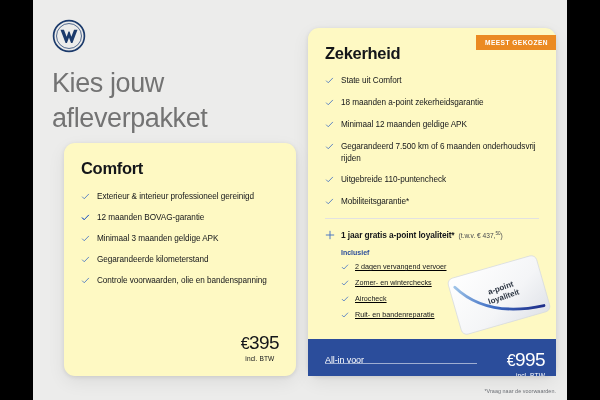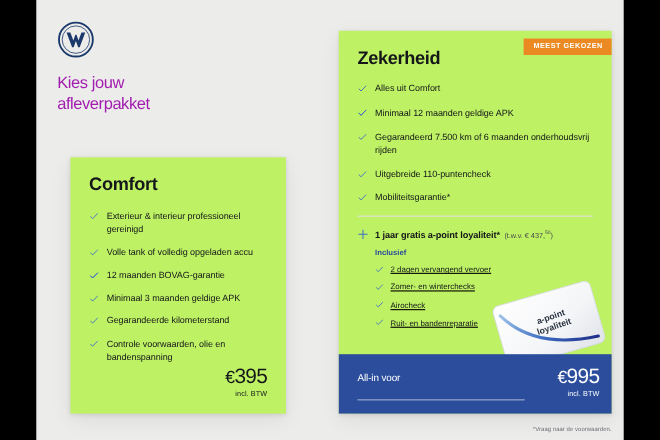--- a/index.html
+++ b/index.html
@@ -29,36 +29,37 @@
     position: absolute;
     left: 19px; top: 0; width: 250px; height: 400px;
   }
   .vw-logo {
     position: absolute; left: 0px; top: 19px;
     width: 34px; height: 34px;
   }
   .headline {
     position: absolute; left: 0px; top: 66px;
     width: 240px;
-    font-size: 15px;
+    font-size: 27px;
     line-height: 1.28;
     font-weight: 400;
     letter-spacing: -0.4px;
-    color: #a21caf;
+    color: #737373;
   }
   .headline span { display: block; }
 
   
   .card {
     position: absolute;
-    background: #bef264;
+    background: #fef9c3;
     box-shadow: 0 1px 4px rgba(0,0,0,0.10), 0 6px 18px rgba(0,0,0,0.07);
+    border-radius: 11px;
   }
   .card-comfort {
-    left: 31px; top: 143px; width: 196px; height: 233px;
+    left: 31px; top: 143px; width: 232px; height: 233px;
   }
   .card-zekerheid {
     left: 275px; top: 28px; width: 248px; height: 348px;
   }
 
   .card-pad { padding: 16px 17px 0 17px; }
 
   .card-title {
     font-size: 16.5px;
     font-weight: 700;
@@ -147,21 +148,21 @@
   ul.sub li .chk {
     position: absolute; left: 0; top: 0.5px;
     width: 8px; height: 8px;
     color: #3f6ec4;
   }
 
   
   .price-block {
     position: absolute;
     right: 17px; bottom: 14px;
-    text-align: right;
+    text-align: center;
   }
   .price-main {
     font-size: 19px;
     font-weight: 400;
     letter-spacing: -0.6px;
     color: #14161a;
     line-height: 1;
     white-space: nowrap;
   }
   .price-main .cur { font-size: 16px; }
@@ -169,21 +170,21 @@
     margin-top: 3px;
     font-size: 6.6px;
     color: #14161a;
     letter-spacing: 0.1px;
   }
 
   
   .blue-bar {
     position: absolute;
     left: 0; bottom: 0;
-    width: 248px; height: 54px;
+    width: 248px; height: 37px;
     background: #2b4d9b;
     overflow: hidden;
   }
   .blue-bar .bb-label {
     position: absolute; left: 17px; top: 16px;
     font-size: 9px;
     color: #ffffff;
     letter-spacing: -0.1px;
   }
   .blue-bar .bb-rule {
@@ -261,21 +262,20 @@
                 </svg>
             </span>
             <span>Exterieur &amp; interieur professioneel gereinigd</span>
           </li>
           <li>
             <span class="chk">
               <svg viewBox="0 0 12 12" width="9" height="9">
                   <path d="M1.5 6.2 L4.3 9 L10.5 2.6" fill="none" stroke="currentColor" stroke-width="1.1"></path>
                 </svg>
             </span>
-            <span>Volle tank of volledig opgeladen accu</span>
           </li>
           <li>
             <span class="chk">
               <svg viewBox="0 0 12 12" width="9" height="9">
                   <path d="M1.5 6.2 L4.3 9 L10.5 2.6" fill="none" stroke="currentColor" stroke-width="1.1"></path>
                 </svg>
             </span>
           </li>
           <li>
             <span class="chk">
@@ -325,28 +325,29 @@
       <div class="card-pad">
         <div class="card-title">Zekerheid</div>
 
         <ul class="feat">
           <li>
             <span class="chk">
               <svg viewBox="0 0 12 12" width="9" height="9">
                   <path d="M1.5 6.2 L4.3 9 L10.5 2.6" fill="none" stroke="currentColor" stroke-width="1.1"></path>
                 </svg>
             </span>
-            <span>Alles uit Comfort</span>
-          </li>
-          <li>
-            <span class="chk">
-              <svg viewBox="0 0 12 12" width="9" height="9">
-                  <path d="M1.5 6.2 L4.3 9 L10.5 2.6" fill="none" stroke="currentColor" stroke-width="1.1"></path>
-                </svg>
-            </span>
+            <span>State uit Comfort</span>
+          </li>
+          <li>
+            <span class="chk">
+              <svg viewBox="0 0 12 12" width="9" height="9">
+                  <path d="M1.5 6.2 L4.3 9 L10.5 2.6" fill="none" stroke="currentColor" stroke-width="1.1"></path>
+                </svg>
+            </span>
+            <span>18 maanden a-point zekerheidsgarantie</span>
           </li>
           <li>
             <span class="chk">
               <svg viewBox="0 0 12 12" width="9" height="9">
                   <path d="M1.5 6.2 L4.3 9 L10.5 2.6" fill="none" stroke="currentColor" stroke-width="1.1"></path>
                 </svg>
             </span>
             <span>Minimaal 12 maanden geldige APK</span>
           </li>
           <li>

